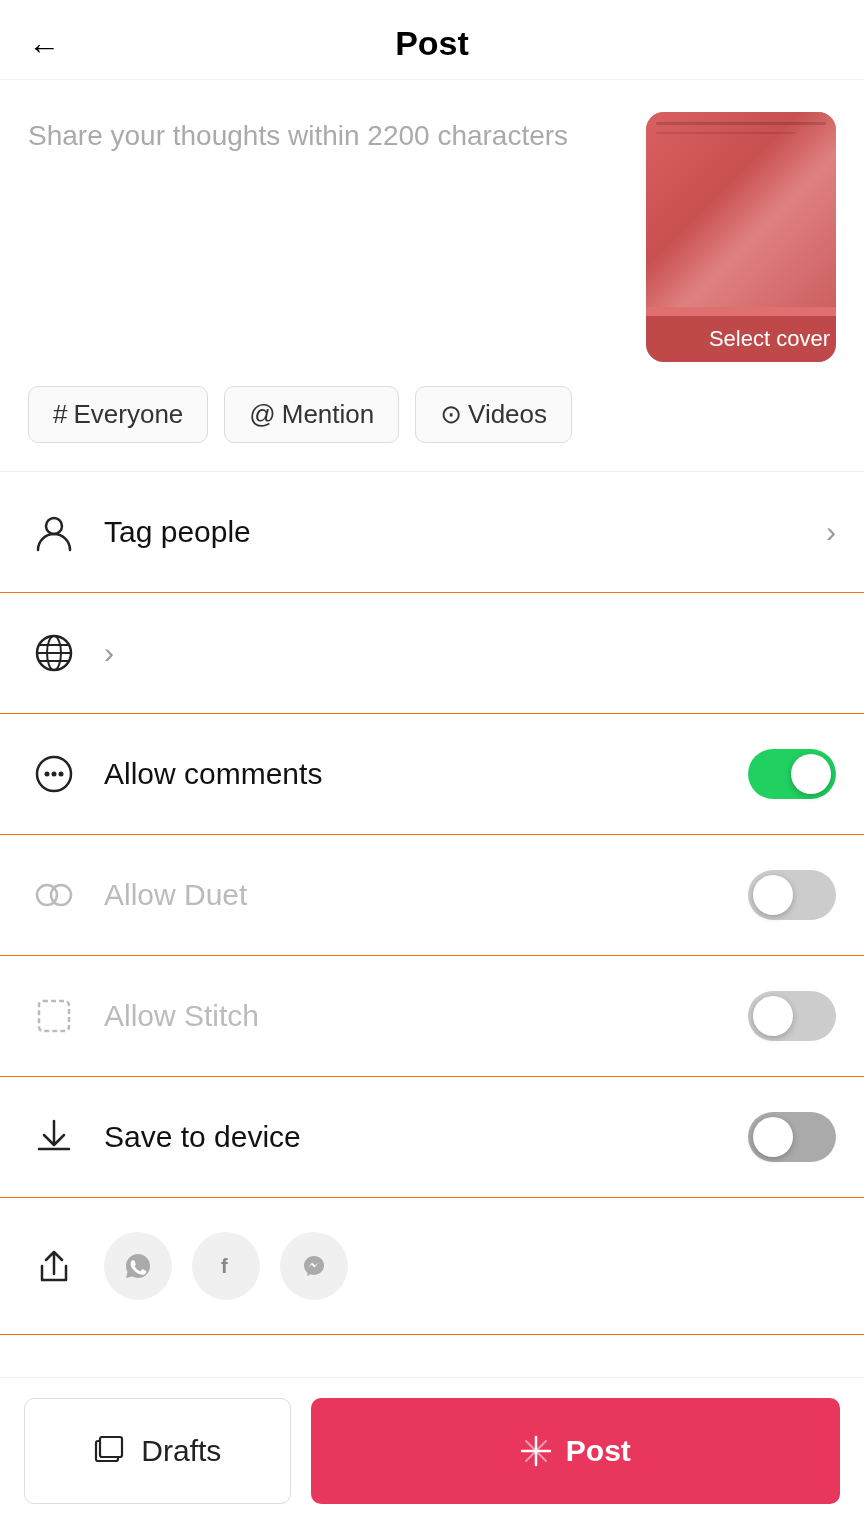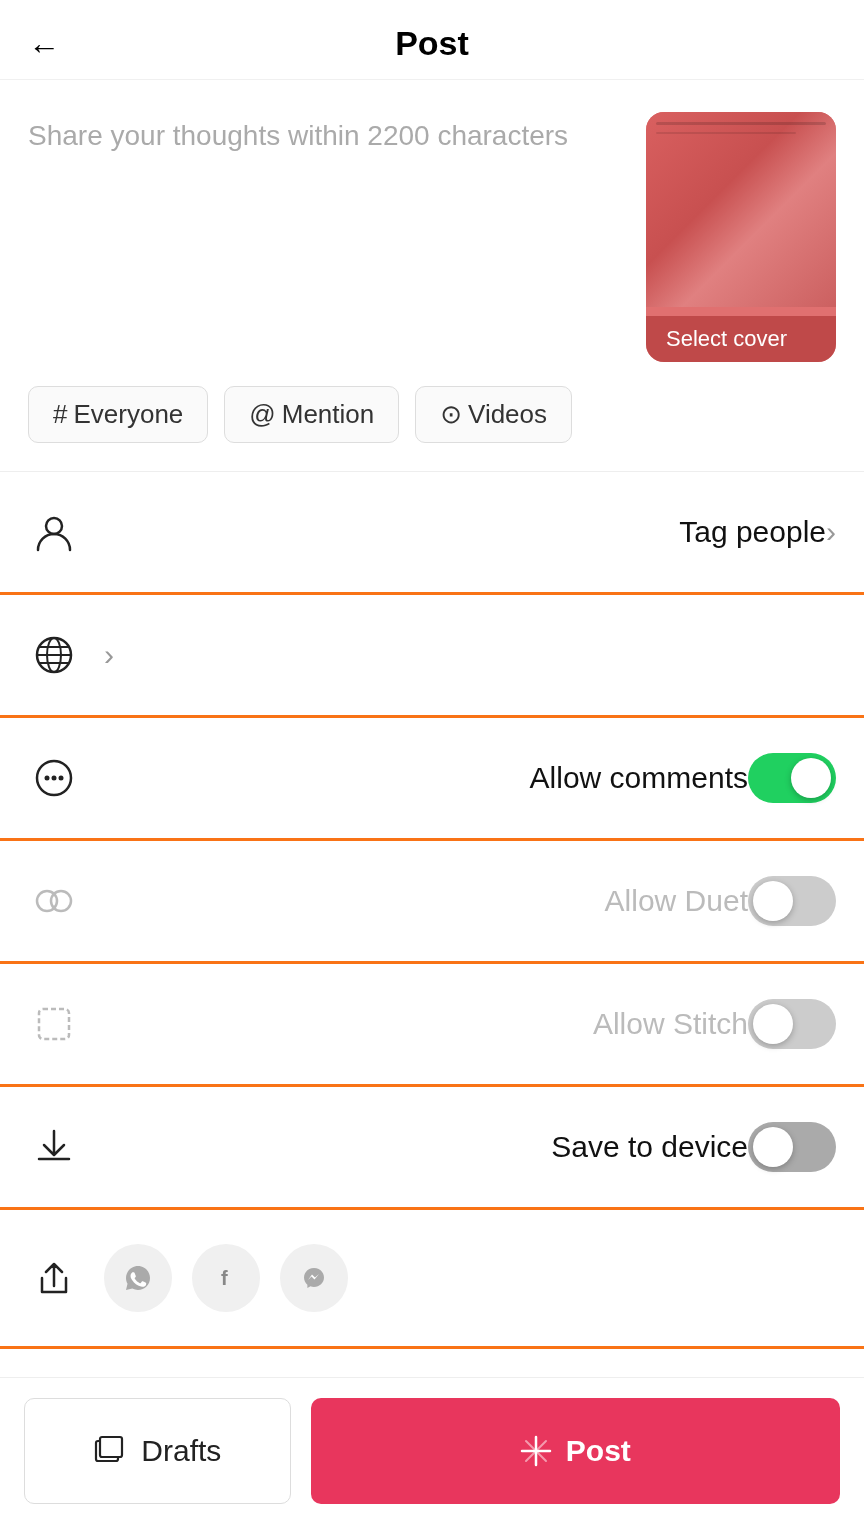--- a/index.html
+++ b/index.html
@@ -86,22 +86,22 @@
       border-radius: 2px;
     }
     .select-cover-bar {
       position: absolute;
       bottom: 0;
       left: 0;
       right: 0;
       background: rgba(180, 60, 60, 0.75);
       color: #fff;
       font-size: 22px;
-      text-align: left;
-      padding: 10px 20px;
+      text-align: right;
+      padding: 10px 6px;
     }
 
     
     .tag-pills {
       display: flex;
       gap: 16px;
       padding: 0 28px 28px;
     }
     .tag-pill {
       display: flex;
@@ -125,23 +125,22 @@
       height: 1px;
       background: #eee;
       margin: 0 0;
     }
 
     
     .menu-row {
       display: flex;
       align-items: center;
       padding: 34px 28px;
-      border-bottom: 3px solid #f97316;
-      cursor: pointer;
-      text-align: right;
+      border-bottom: 1px solid #f97316;
+      cursor: pointer;
     }
     .menu-icon {
       width: 52px;
       height: 52px;
       display: flex;
       align-items: center;
       justify-content: center;
       margin-right: 24px;
       flex-shrink: 0;
     }

